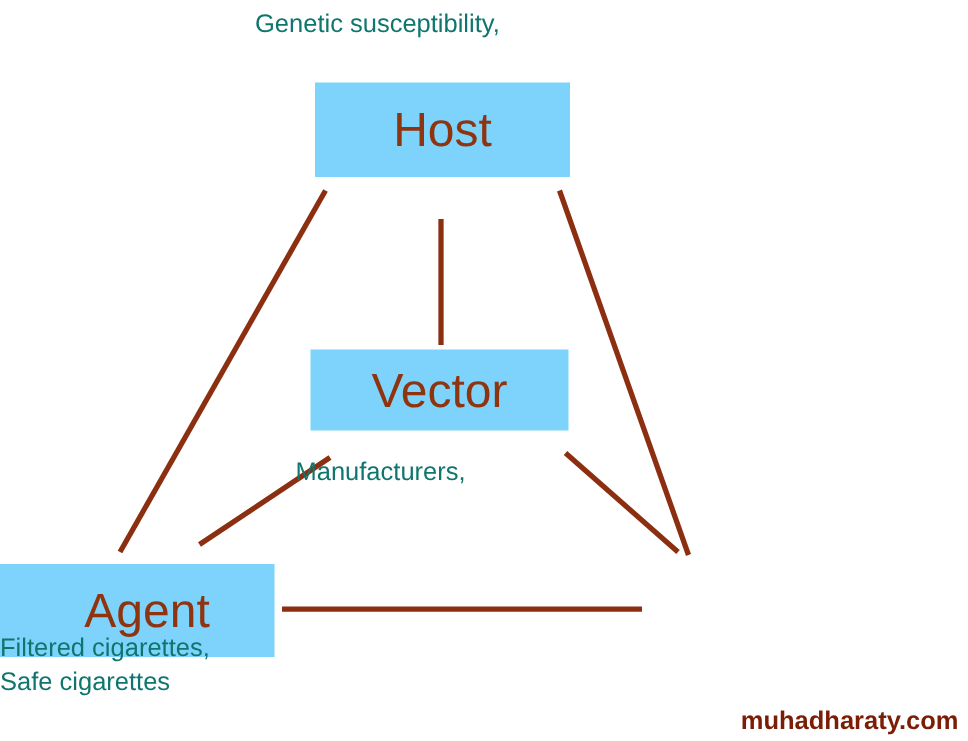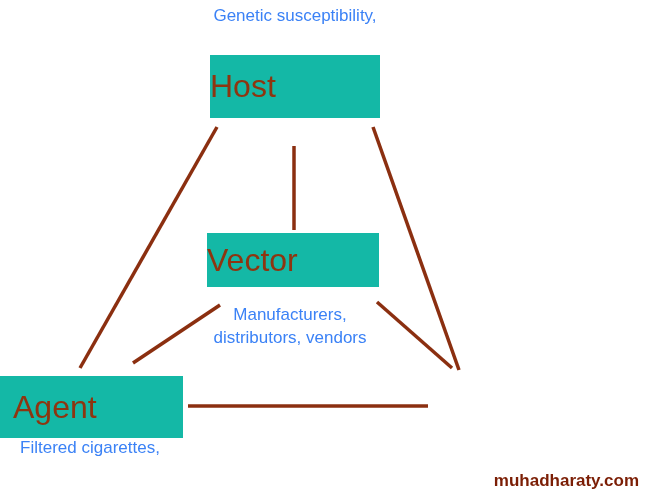--- a/index.html
+++ b/index.html
@@ -21,47 +21,47 @@
     top: 0;
     pointer-events: none;
   }
   .lines line {
     stroke: #8b2f10;
     stroke-width: 3.5;
     stroke-linecap: butt;
   }
   .node-box {
     position: absolute;
-    background: #14b8a6;
+    background: #7dd3fc;
     display: flex;
     align-items: center;
-    justify-content: flex-start;
+    justify-content: center;
   }
   .node-label {
     color: #8e3510;
     font-size: 32px;
     font-weight: 400;
     white-space: nowrap;
   }
   .annotation {
     position: absolute;
-    color: #3b82f6;
+    color: #0f766e;
     font-size: 17px;
     line-height: 23px;
-    text-align: center;
+    text-align: left;
   }
   .host-box        { left: 210px; top: 55px;  width: 170px; height: 63px; }
   .vector-box      { left: 207px; top: 233px; width: 172px; height: 54px; }
   .agent-box       { left: 0px;   top: 376px; width: 170px; height: 62px; padding-left: 13px; }
   .environment-box { left: 440px; top: 379px; width: 205px; height: 56px; }
   .environment-box .node-label { font-size: 28px; }
 
   .host-annotation        { left: 170px; top: 4px;   width: 250px; }
-  .vector-annotation      { left: 180px; top: 303px; width: 220px; }
-  .agent-annotation       { left: 0px;   top: 436px; width: 180px; }
+  .vector-annotation      { left: 197px; top: 303px; width: 220px; }
+  .agent-annotation       { left: 0px;   top: 420px; width: 180px; }
   .environment-annotation { left: 428px; top: 437px; width: 217px; }
 
   .watermark {
     position: absolute;
     right: 6px;
     bottom: 3px;
     color: #7b1e05;
     font-size: 17px;
     font-weight: 700;
     white-space: nowrap;
@@ -86,26 +86,26 @@
   </div>
   <div class="node-box host-box">
     <span class="node-label">Host</span>
   </div>
 
   <div class="node-box vector-box">
     <span class="node-label">Vector</span>
   </div>
   <div class="annotation vector-annotation">
     <span>Manufacturers,</span><br>
-    <span>distributors, vendors</span>
   </div>
 
   <div class="node-box agent-box">
     <span class="node-label">Agent</span>
   </div>
   <div class="annotation agent-annotation">
     <span>Filtered cigarettes,</span><br>
+    <span>Safe cigarettes</span>
   </div>
 
 
   <div class="watermark">muhadharaty.com</div>
 
 </div>
 
 </body></html>

